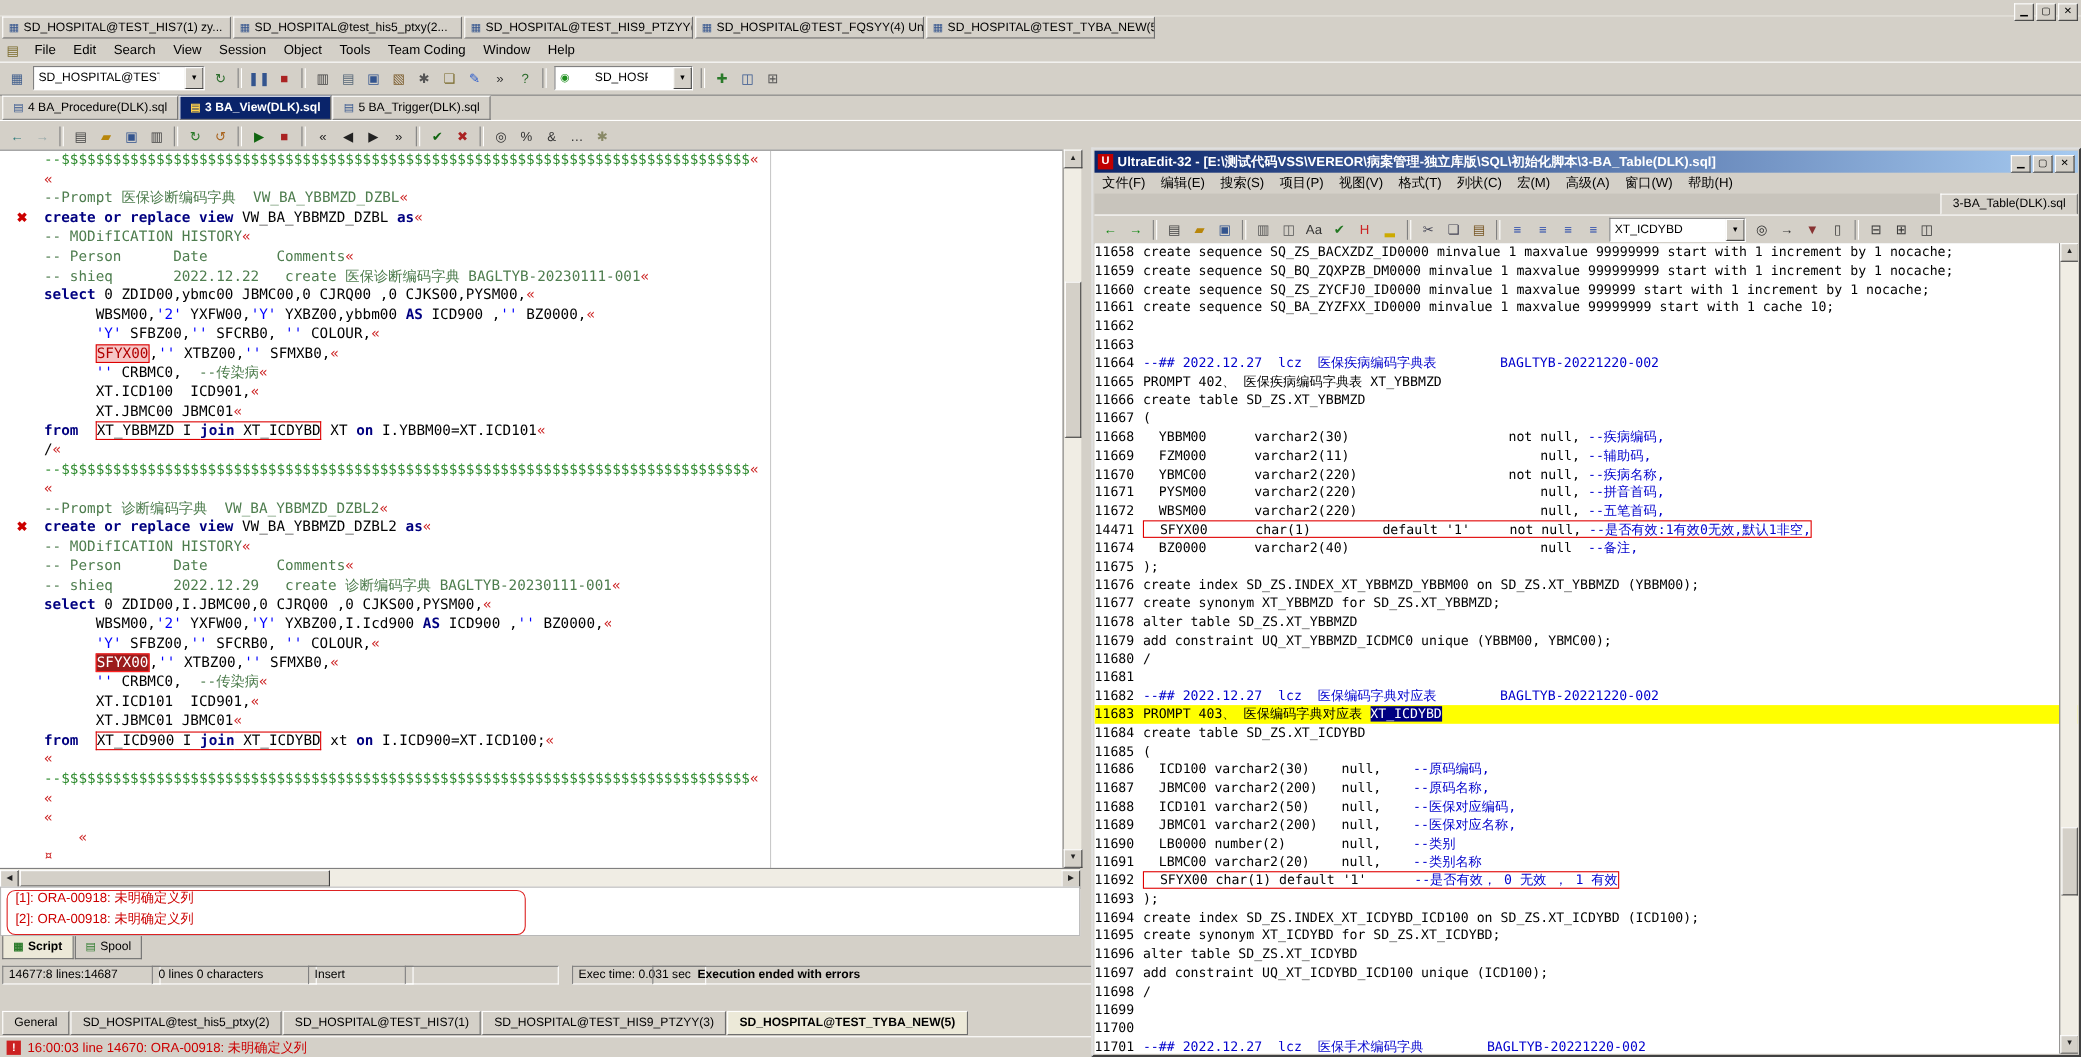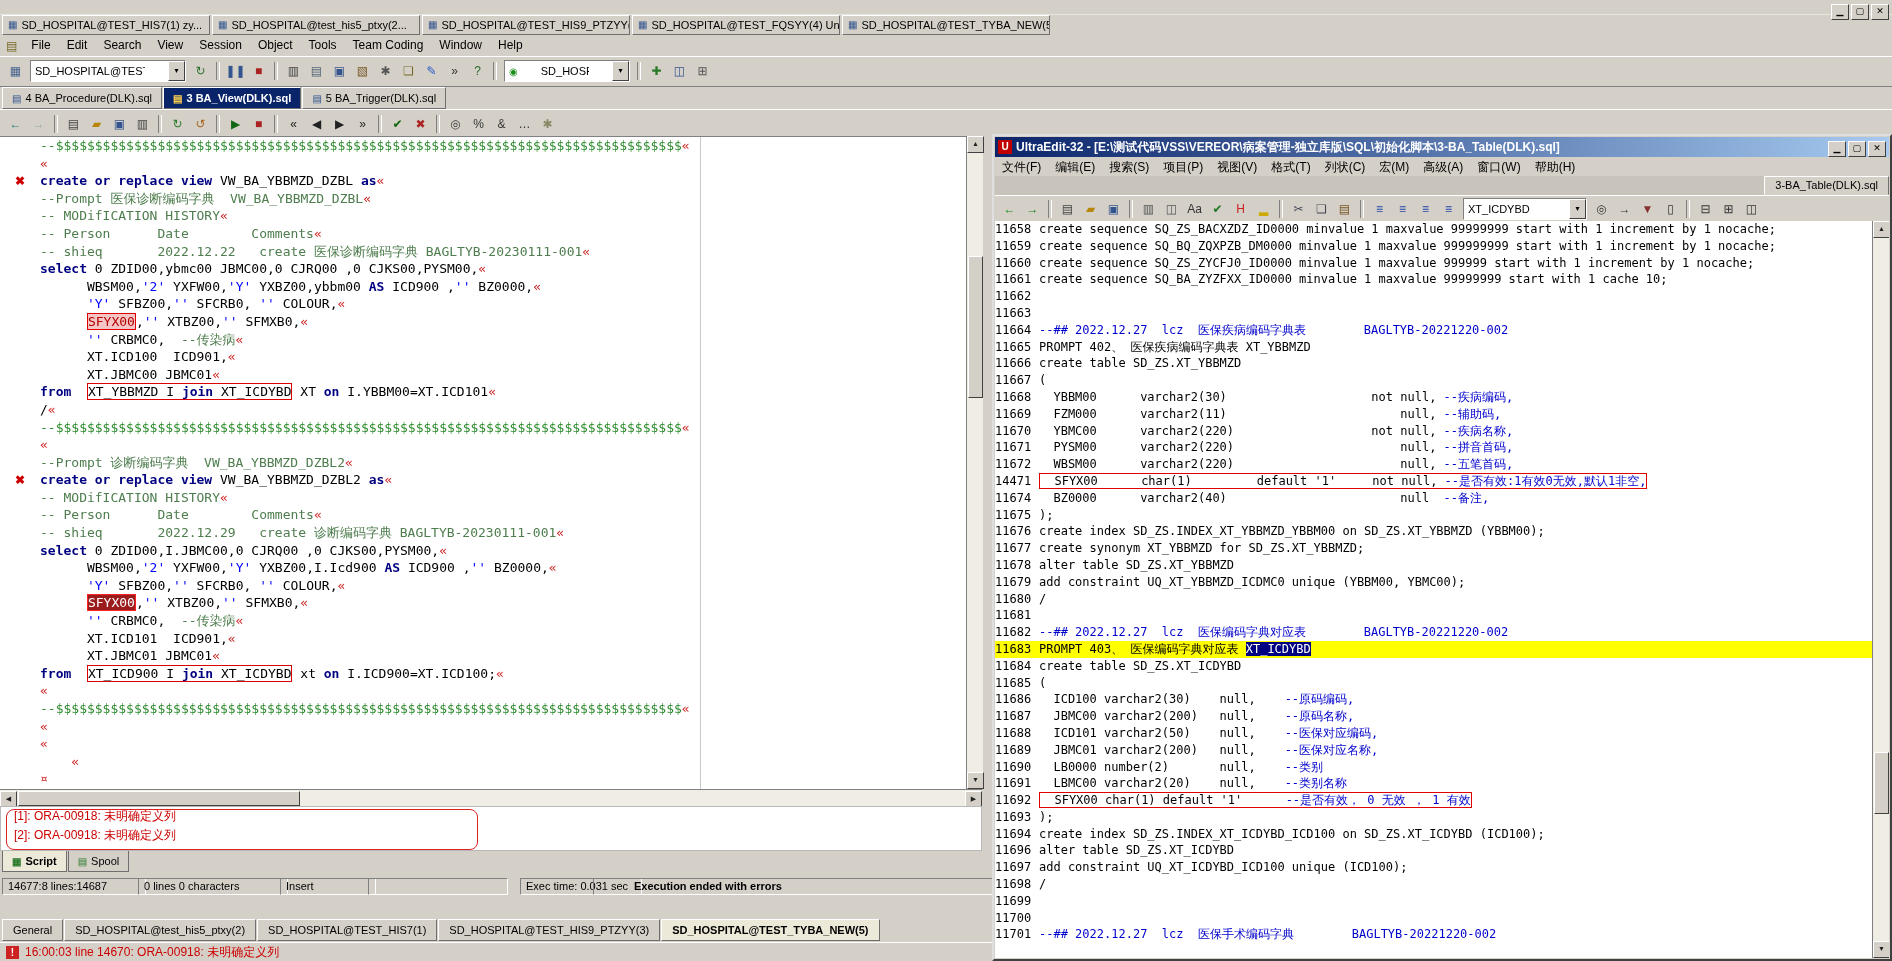--- a/index.html
+++ b/index.html
@@ -199,22 +199,22 @@
         <span class="tbi" style="color: rgb(51, 51, 51);">%</span>
         <span class="tbi" style="color: rgb(51, 51, 51);">&amp;</span>
         <span class="tbi" style="color: rgb(51, 51, 51);">…</span>
         <span class="tbi" style="color: rgb(136, 136, 102);">✱</span>
       </div>
 
     <div class="editor">
       <div id="pl-code">
           <div class="pl-ln"><span class="gut"></span><span class="sg sep">--$$$$$$$$$$$$$$$$$$$$$$$$$$$$$$$$$$$$$$$$$$$$$$$$$$$$$$$$$$$$$$$$$$$$$$$$$$$$$$$$</span><span class="sg nl">«</span></div>
           <div class="pl-ln"><span class="gut"></span><span class="sg nl">«</span></div>
+          <div class="pl-ln"><span class="gut"></span><span class="sg cm">--Prompt 医保诊断编码字典  VW_BA_YBBMZD_DZBL</span><span class="sg nl">«</span></div>
           <div class="pl-ln"><span class="gut">✖</span><span class="sg kw">create or replace view</span><span class="sg t"> VW_BA_YBBMZD_DZBL </span><span class="sg kw">as</span><span class="sg nl">«</span></div>
-          <div class="pl-ln"><span class="gut"></span><span class="sg cm">--Prompt 医保诊断编码字典  VW_BA_YBBMZD_DZBL</span><span class="sg nl">«</span></div>
           <div class="pl-ln"><span class="gut"></span><span class="sg cm">-- MODifICATION HISTORY</span><span class="sg nl">«</span></div>
           <div class="pl-ln"><span class="gut"></span><span class="sg cm">-- Person      Date        Comments</span><span class="sg nl">«</span></div>
           <div class="pl-ln"><span class="gut"></span><span class="sg cm">-- shieq       2022.12.22   create 医保诊断编码字典 BAGLTYB-20230111-001</span><span class="sg nl">«</span></div>
           <div class="pl-ln"><span class="gut"></span><span class="sg kw">select</span><span class="sg t"> 0 ZDID00,ybmc00 JBMC00,0 CJRQ00 ,0 CJKS00,PYSM00,</span><span class="sg nl">«</span></div>
           <div class="pl-ln"><span class="gut"></span><span class="sg t">      WBSM00,</span><span class="sg st">'2'</span><span class="sg t"> YXFW00,</span><span class="sg st">'Y'</span><span class="sg t"> YXBZ00,ybbm00 </span><span class="sg kw">AS</span><span class="sg t"> ICD900 ,</span><span class="sg st">''</span><span class="sg t"> BZ0000,</span><span class="sg nl">«</span></div>
           <div class="pl-ln"><span class="gut"></span><span class="sg t">      </span><span class="sg st">'Y'</span><span class="sg t"> SFBZ00,</span><span class="sg st">''</span><span class="sg t"> SFCRB0, </span><span class="sg st">''</span><span class="sg t"> COLOUR,</span><span class="sg nl">«</span></div>
           <div class="pl-ln"><span class="gut"></span><span class="sg t">      </span><span class="sg pink">SFYX00</span><span class="sg t">,</span><span class="sg st">''</span><span class="sg t"> XTBZ00,</span><span class="sg st">''</span><span class="sg t"> SFMXB0,</span><span class="sg nl">«</span></div>
           <div class="pl-ln"><span class="gut"></span><span class="sg t">      </span><span class="sg st">''</span><span class="sg t"> CRBMC0,  </span><span class="sg cm">--传染病</span><span class="sg nl">«</span></div>
           <div class="pl-ln"><span class="gut"></span><span class="sg t">      XT.ICD100  ICD901,</span><span class="sg nl">«</span></div>
           <div class="pl-ln"><span class="gut"></span><span class="sg t">      XT.JBMC00 JBMC01</span><span class="sg nl">«</span></div>
@@ -379,20 +379,21 @@
           <div class="ue-ln"><span class="ue-num">11685</span><span class="sg t">(</span></div>
           <div class="ue-ln"><span class="ue-num">11686</span><span class="sg t">  ICD100 varchar2(30)    null,    </span><span class="sg c">--原码编码,</span></div>
           <div class="ue-ln"><span class="ue-num">11687</span><span class="sg t">  JBMC00 varchar2(200)   null,    </span><span class="sg c">--原码名称,</span></div>
           <div class="ue-ln"><span class="ue-num">11688</span><span class="sg t">  ICD101 varchar2(50)    null,    </span><span class="sg c">--医保对应编码,</span></div>
           <div class="ue-ln"><span class="ue-num">11689</span><span class="sg t">  JBMC01 varchar2(200)   null,    </span><span class="sg c">--医保对应名称,</span></div>
           <div class="ue-ln"><span class="ue-num">11690</span><span class="sg t">  LB0000 number(2)       null,    </span><span class="sg c">--类别</span></div>
           <div class="ue-ln"><span class="ue-num">11691</span><span class="sg t">  LBMC00 varchar2(20)    null,    </span><span class="sg c">--类别名称</span></div>
           <div class="ue-ln"><span class="ue-num">11692</span><span class="redbox"><span class="sg t">  SFYX00 char(1) default '1'      </span><span class="sg c">--是否有效， 0 无效 ， 1 有效</span></span></div>
           <div class="ue-ln"><span class="ue-num">11693</span><span class="sg t">);</span></div>
           <div class="ue-ln"><span class="ue-num">11694</span><span class="sg t">create index SD_ZS.INDEX_XT_ICDYBD_ICD100 on SD_ZS.XT_ICDYBD (ICD100);</span></div>
+          <div class="ue-ln"><span class="ue-num">11695</span><span class="sg t">create synonym XT_ICDYBD for SD_ZS.XT_ICDYBD;</span></div>
           <div class="ue-ln"><span class="ue-num">11696</span><span class="sg t">alter table SD_ZS.XT_ICDYBD</span></div>
           <div class="ue-ln"><span class="ue-num">11697</span><span class="sg t">add constraint UQ_XT_ICDYBD_ICD100 unique (ICD100);</span></div>
           <div class="ue-ln"><span class="ue-num">11698</span><span class="sg t">/</span></div>
           <div class="ue-ln"><span class="ue-num">11699</span></div>
           <div class="ue-ln"><span class="ue-num">11700</span></div>
           <div class="ue-ln"><span class="ue-num">11701</span><span class="sg c">--## 2022.12.27  lcz  医保手术编码字典        BAGLTYB-20221220-002</span></div>
         </div>
       <div class="ue-vscroll">
         <span class="sb-btn" style="left:0;top:0;">▲</span>
         <span class="sb-btn" style="left:0;bottom:0;">▼</span>

